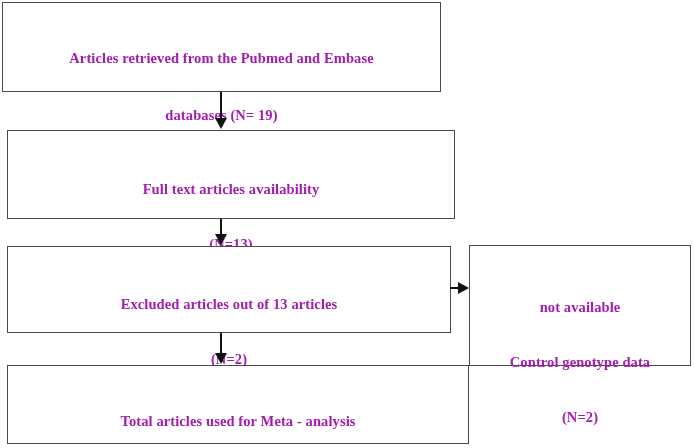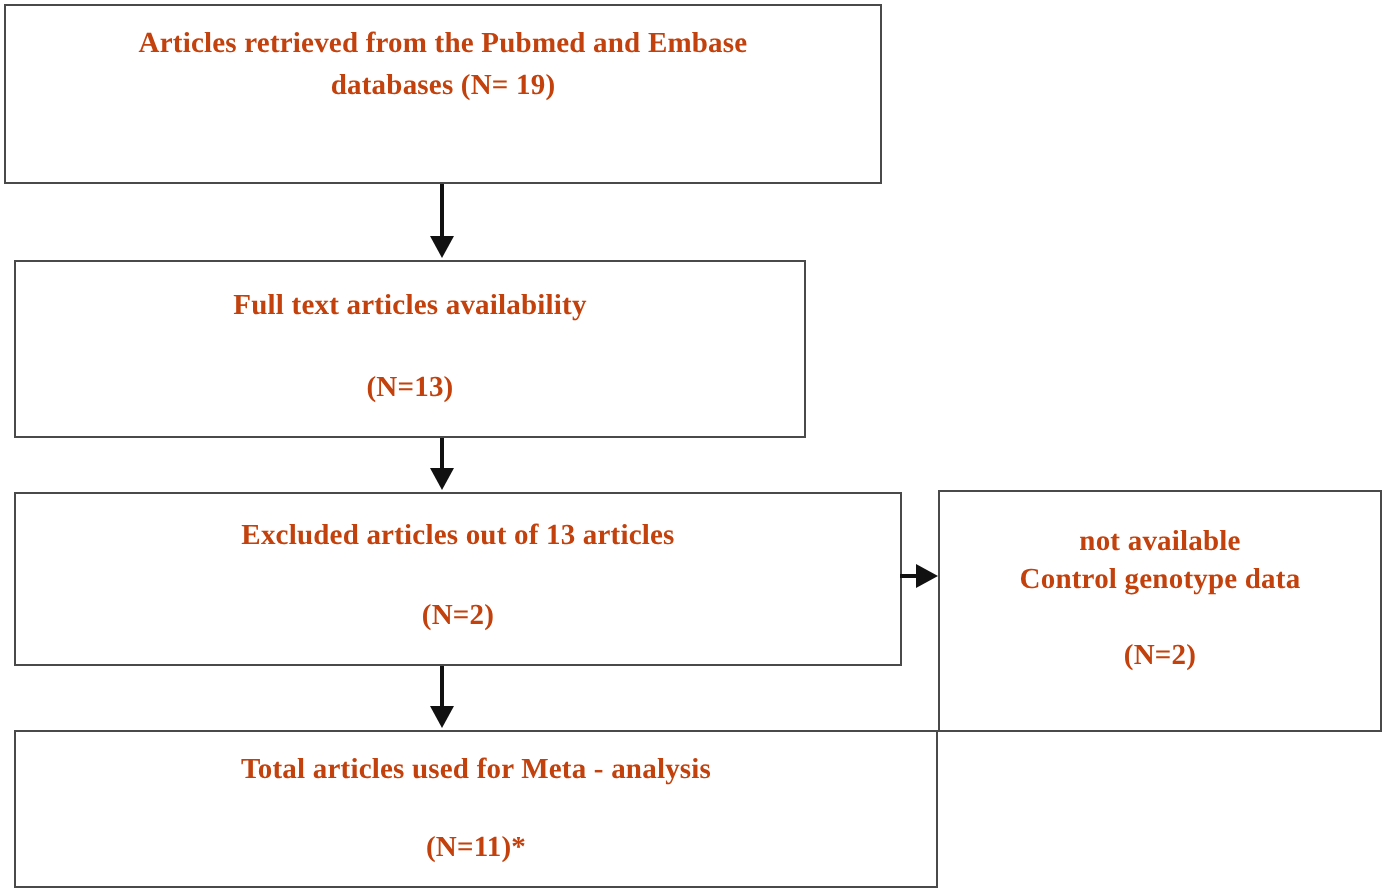--- a/index.html
+++ b/index.html
@@ -20,30 +20,31 @@
     box-sizing: border-box;
     border: 1px solid #4a4a4a;
     background: #ffffff;
     display: flex;
     flex-direction: column;
     align-items: center;
     text-align: center;
   }
   .box-line {
     font-weight: bold;
-    color: #c2410c;
+    color: #a21caf;
     font-size: 14.5px;
     line-height: 19px;
     letter-spacing: 0.1px;
     white-space: pre;
+    margin-top: 36px;
   }
 
   
   #box-retrieved   { left: 2px;   top: 2px;   width: 439px; height: 90px;  padding-top: 9px;  }
-  #box-fulltext    { left: 7px;   top: 130px; width: 396px; height: 89px;  padding-top: 13px; }
+  #box-fulltext    { left: 7px;   top: 130px; width: 448px; height: 89px;  padding-top: 13px; }
   #box-excluded    { left: 7px;   top: 246px; width: 444px; height: 87px;  padding-top: 12px; }
   #box-control     { left: 469px; top: 245px; width: 222px; height: 121px; padding-top: 16px; }
   #box-total       { left: 7px;   top: 365px; width: 462px; height: 79px;  padding-top: 10px; }
 
   #box-retrieved .box-line  { line-height: 21px; }
   #box-fulltext .spacer     { height: 22px; }
   #box-excluded .spacer     { height: 21px; }
   #box-control  .spacer     { height: 19px; }
   #box-total    .spacer     { height: 20px; }
 

